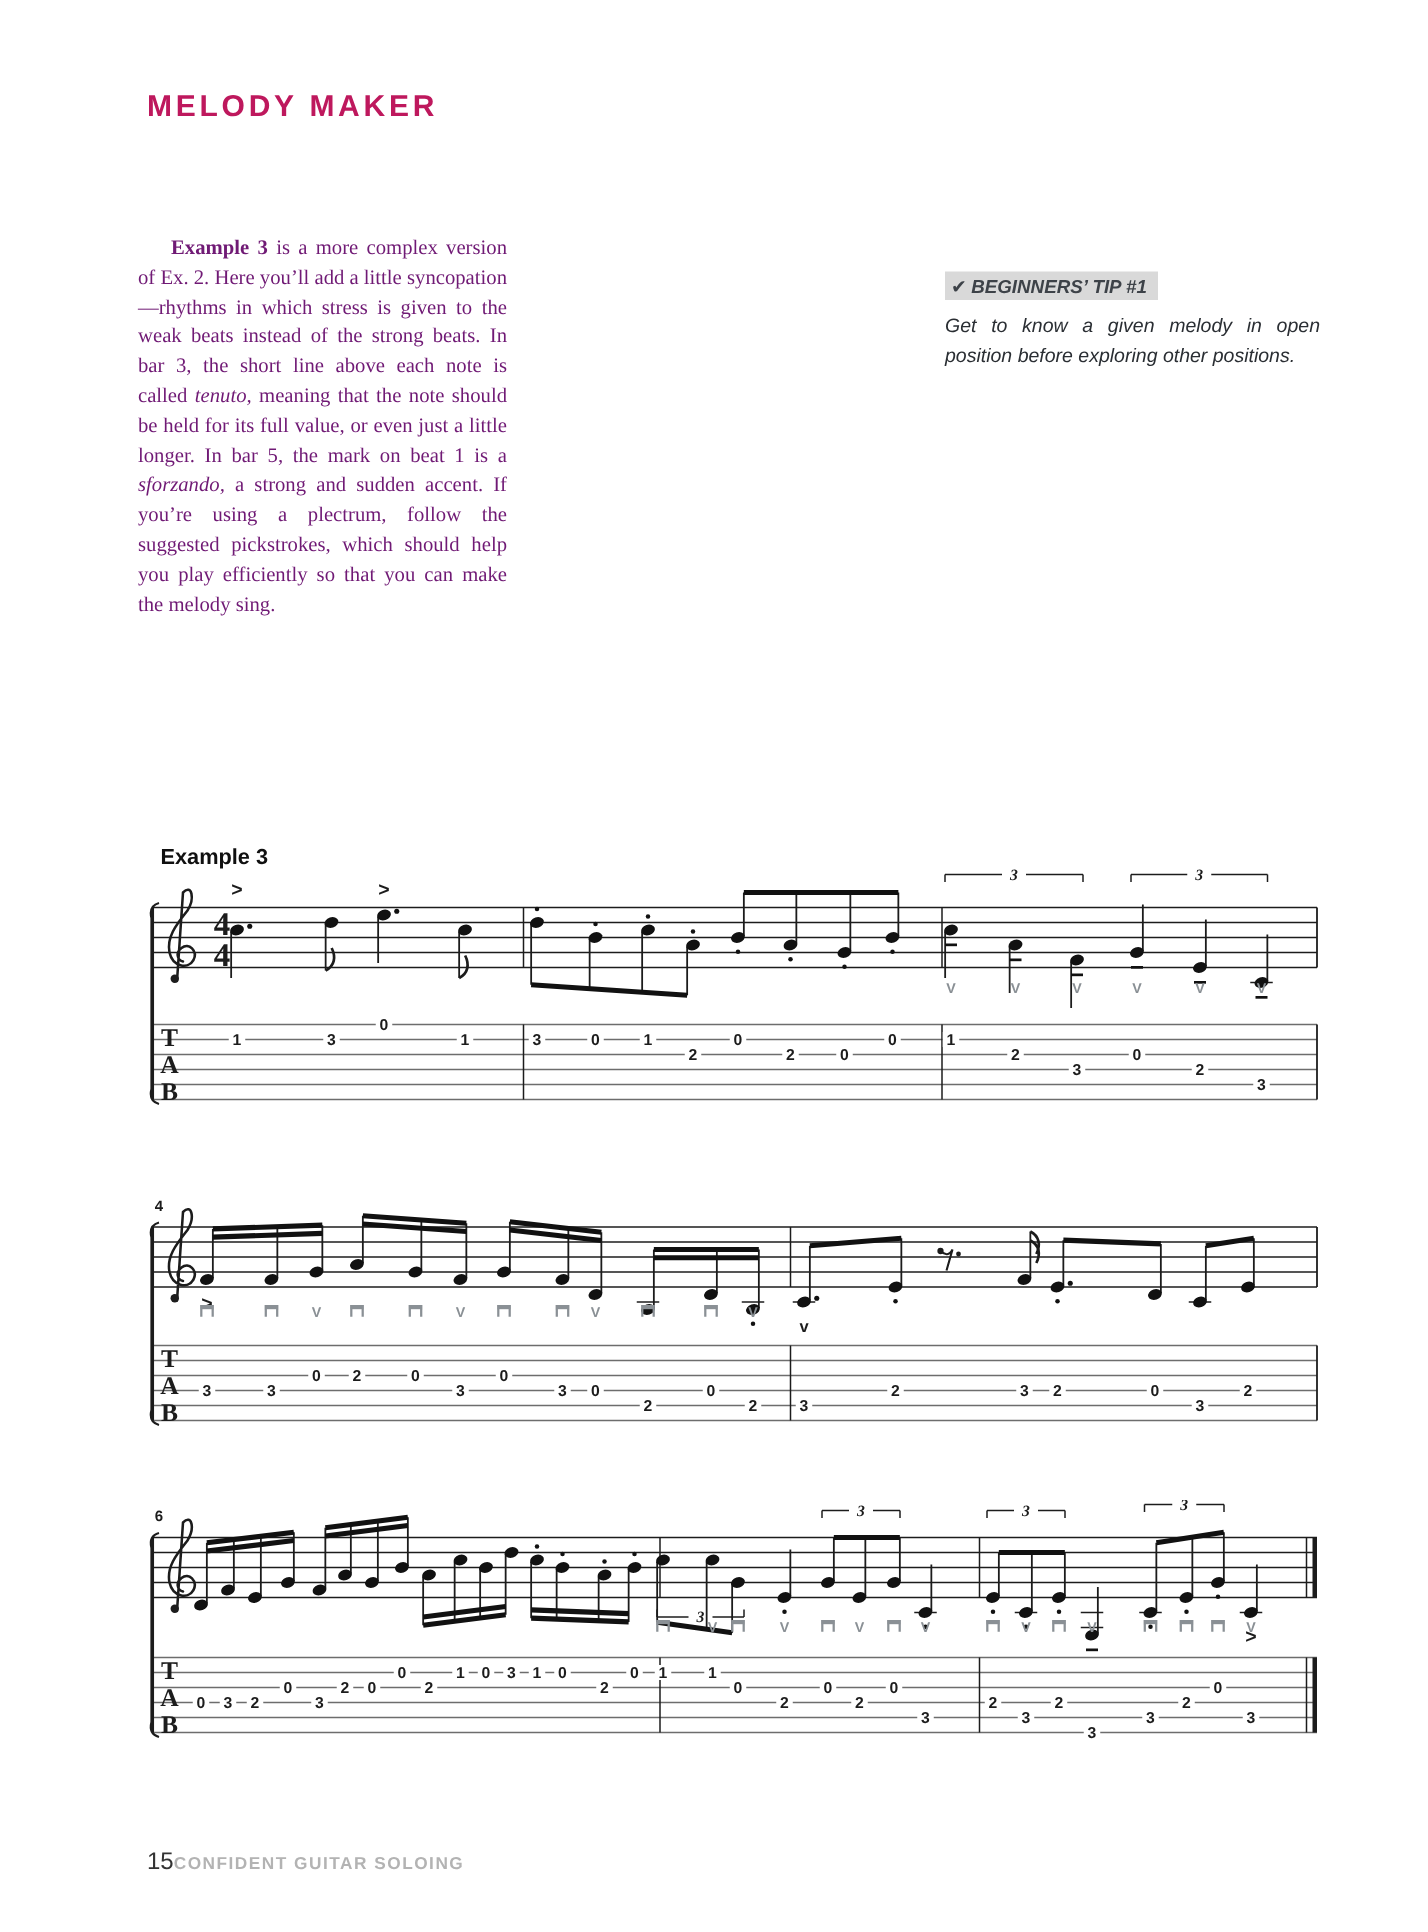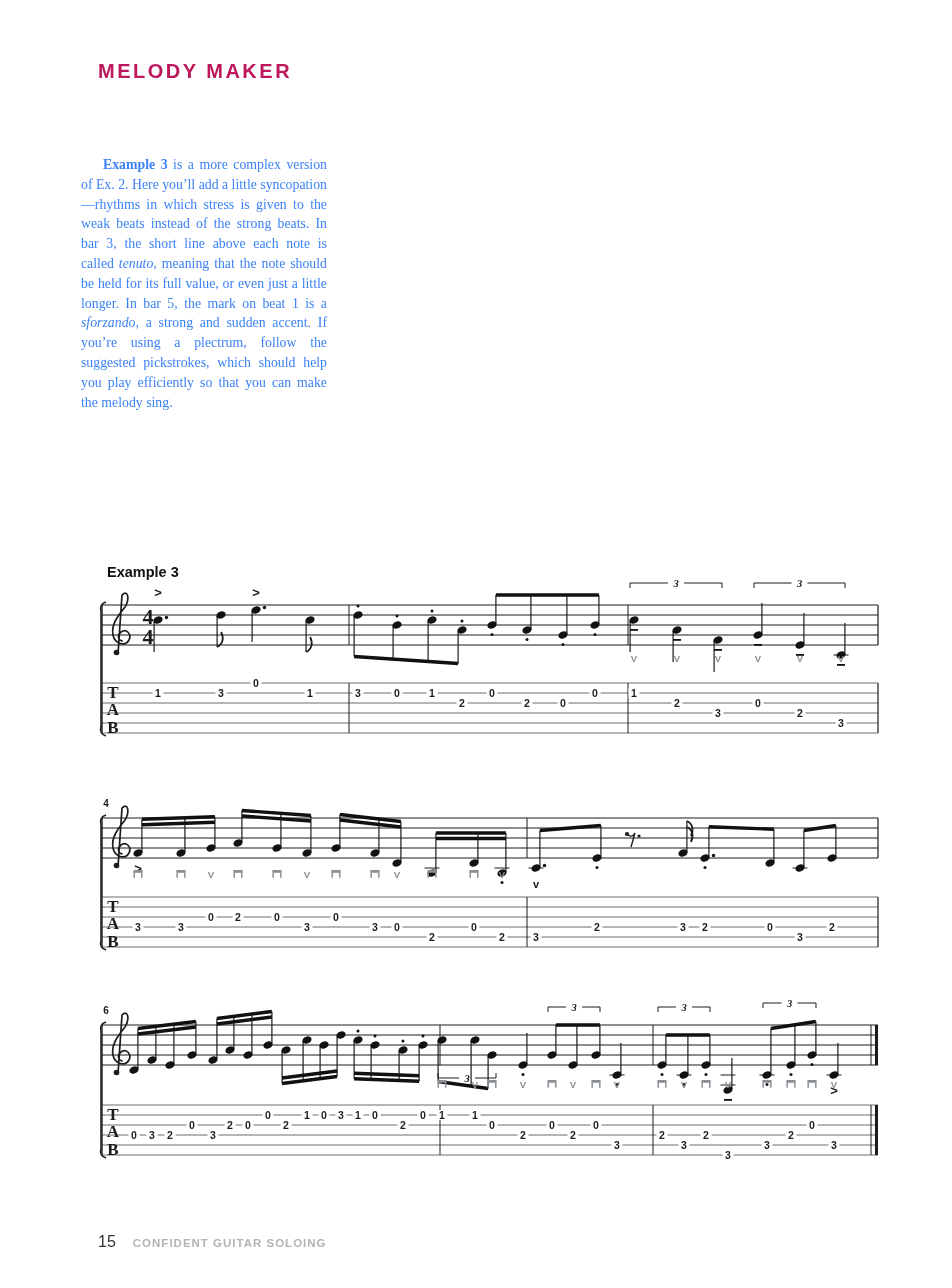--- a/index.html
+++ b/index.html
@@ -1,49 +1,55 @@
 <!DOCTYPE html>
 <html><head>
 <meta charset="utf-8">
 <style>
   html,body{margin:0;padding:0;background:#e8e8e8;}
   .page{position:relative;width:952px;height:1288px;background:#ffffff;margin:0 auto;
         font-family:"Liberation Serif",serif;overflow:hidden;}
   .header{position:absolute;left:98px;top:60px;font-family:Liberation Sans, sans-serif;
           font-weight:bold;font-size:20px;letter-spacing:2.5px;color:#be185d;}
-  .intro{position:absolute;left:81px;top:155px;width:246px;font-size:13.8px;line-height:1.435;
-         text-align:justify;color:#3b82f6;text-indent:22px;margin:0;font-family:Liberation Serif, serif;}
+  .intro{position:absolute;left:92px;top:155px;width:246px;font-size:13.8px;line-height:1.435;
+         text-align:justify;color:#701a75;text-indent:22px;margin:0;font-family:Liberation Serif, serif;}
   .seg-bold{font-weight:bold;}
   .seg-italic{font-style:italic;}
   .tip{position:absolute;left:630px;top:181px;width:250px;font-family:"Liberation Sans",sans-serif;}
   .tip-title{display:inline-block;background:#d9d9d9;color:#3d4248;font-style:italic;
              font-weight:bold;font-size:12.5px;padding:2px 7px 2px 4px;}
   .tip-check{font-family:"DejaVu Sans",sans-serif;font-style:normal;margin-right:3px;}
   .tip-body{margin:7px 0 0 0;font-style:italic;font-size:13px;line-height:1.5;
             color:#2a2e33;text-align:justify;}
   .example-label{position:absolute;left:107px;top:564px;font-family:"Liberation Sans",sans-serif;
                  font-weight:bold;font-size:14.5px;color:#101010;}
   svg.system{position:absolute;left:96px;width:790px;}
   #sys0{top:575px;height:172px;}
   #sys1{top:795px;height:162px;}
   #sys2{top:1000px;height:167px;}
   .footer{position:absolute;left:98px;top:1214px;display:flex;align-items:baseline;}
   .page-num{font-family:"Liberation Sans",sans-serif;font-size:16px;color:#333333;margin-top:19px;}
-  .book-title{margin-left:17px;font-family:"Liberation Sans",sans-serif;font-weight:bold;
+  .book-title{margin-left:0;font-family:"Liberation Sans",sans-serif;font-weight:bold;
               font-size:11.5px;letter-spacing:1px;color:#b3b3b3;}
 </style>
 </head>
 <body>
 
 <div class="page">
 
   <div class="header">MELODY MAKER</div>
 
   <p class="intro"><span class="seg-bold">Example 3</span><span> is a more complex version of Ex. 2. Here you’ll add a little syncopation—rhythms in which stress is given to the weak beats instead of the strong beats. In bar 3, the short line above each note is called </span><span class="seg-italic">tenuto,</span><span> meaning that the note should be held for its full value, or even just a little longer. In bar 5, the mark on beat 1 is a </span><span class="seg-italic">sforzando,</span><span> a strong and sudden accent. If you’re using a plectrum, follow the suggested pickstrokes, which should help you play efficiently so that you can make the melody sing.</span></p>
 
+  <div class="tip">
+    <div class="tip-title">
+      <span class="tip-check">✔</span><span>BEGINNERS’ TIP #1</span>
+    </div>
+    <p class="tip-body">Get to know a given melody in open position before exploring other positions.</p>
+  </div>
 
   <div class="example-label">Example 3</div>
 
   <svg id="sys0" class="system" viewBox="0 0 790 172">
       <g>
         <g>
           <line x1="6" y1="30" x2="782" y2="30" stroke-width="1" stroke="#1c1c1c"></line>
           <line x1="6" y1="40" x2="782" y2="40" stroke-width="1" stroke="#1c1c1c"></line>
           <line x1="6" y1="50" x2="782" y2="50" stroke-width="1" stroke="#1c1c1c"></line>
           <line x1="6" y1="60" x2="782" y2="60" stroke-width="1" stroke="#1c1c1c"></line>

